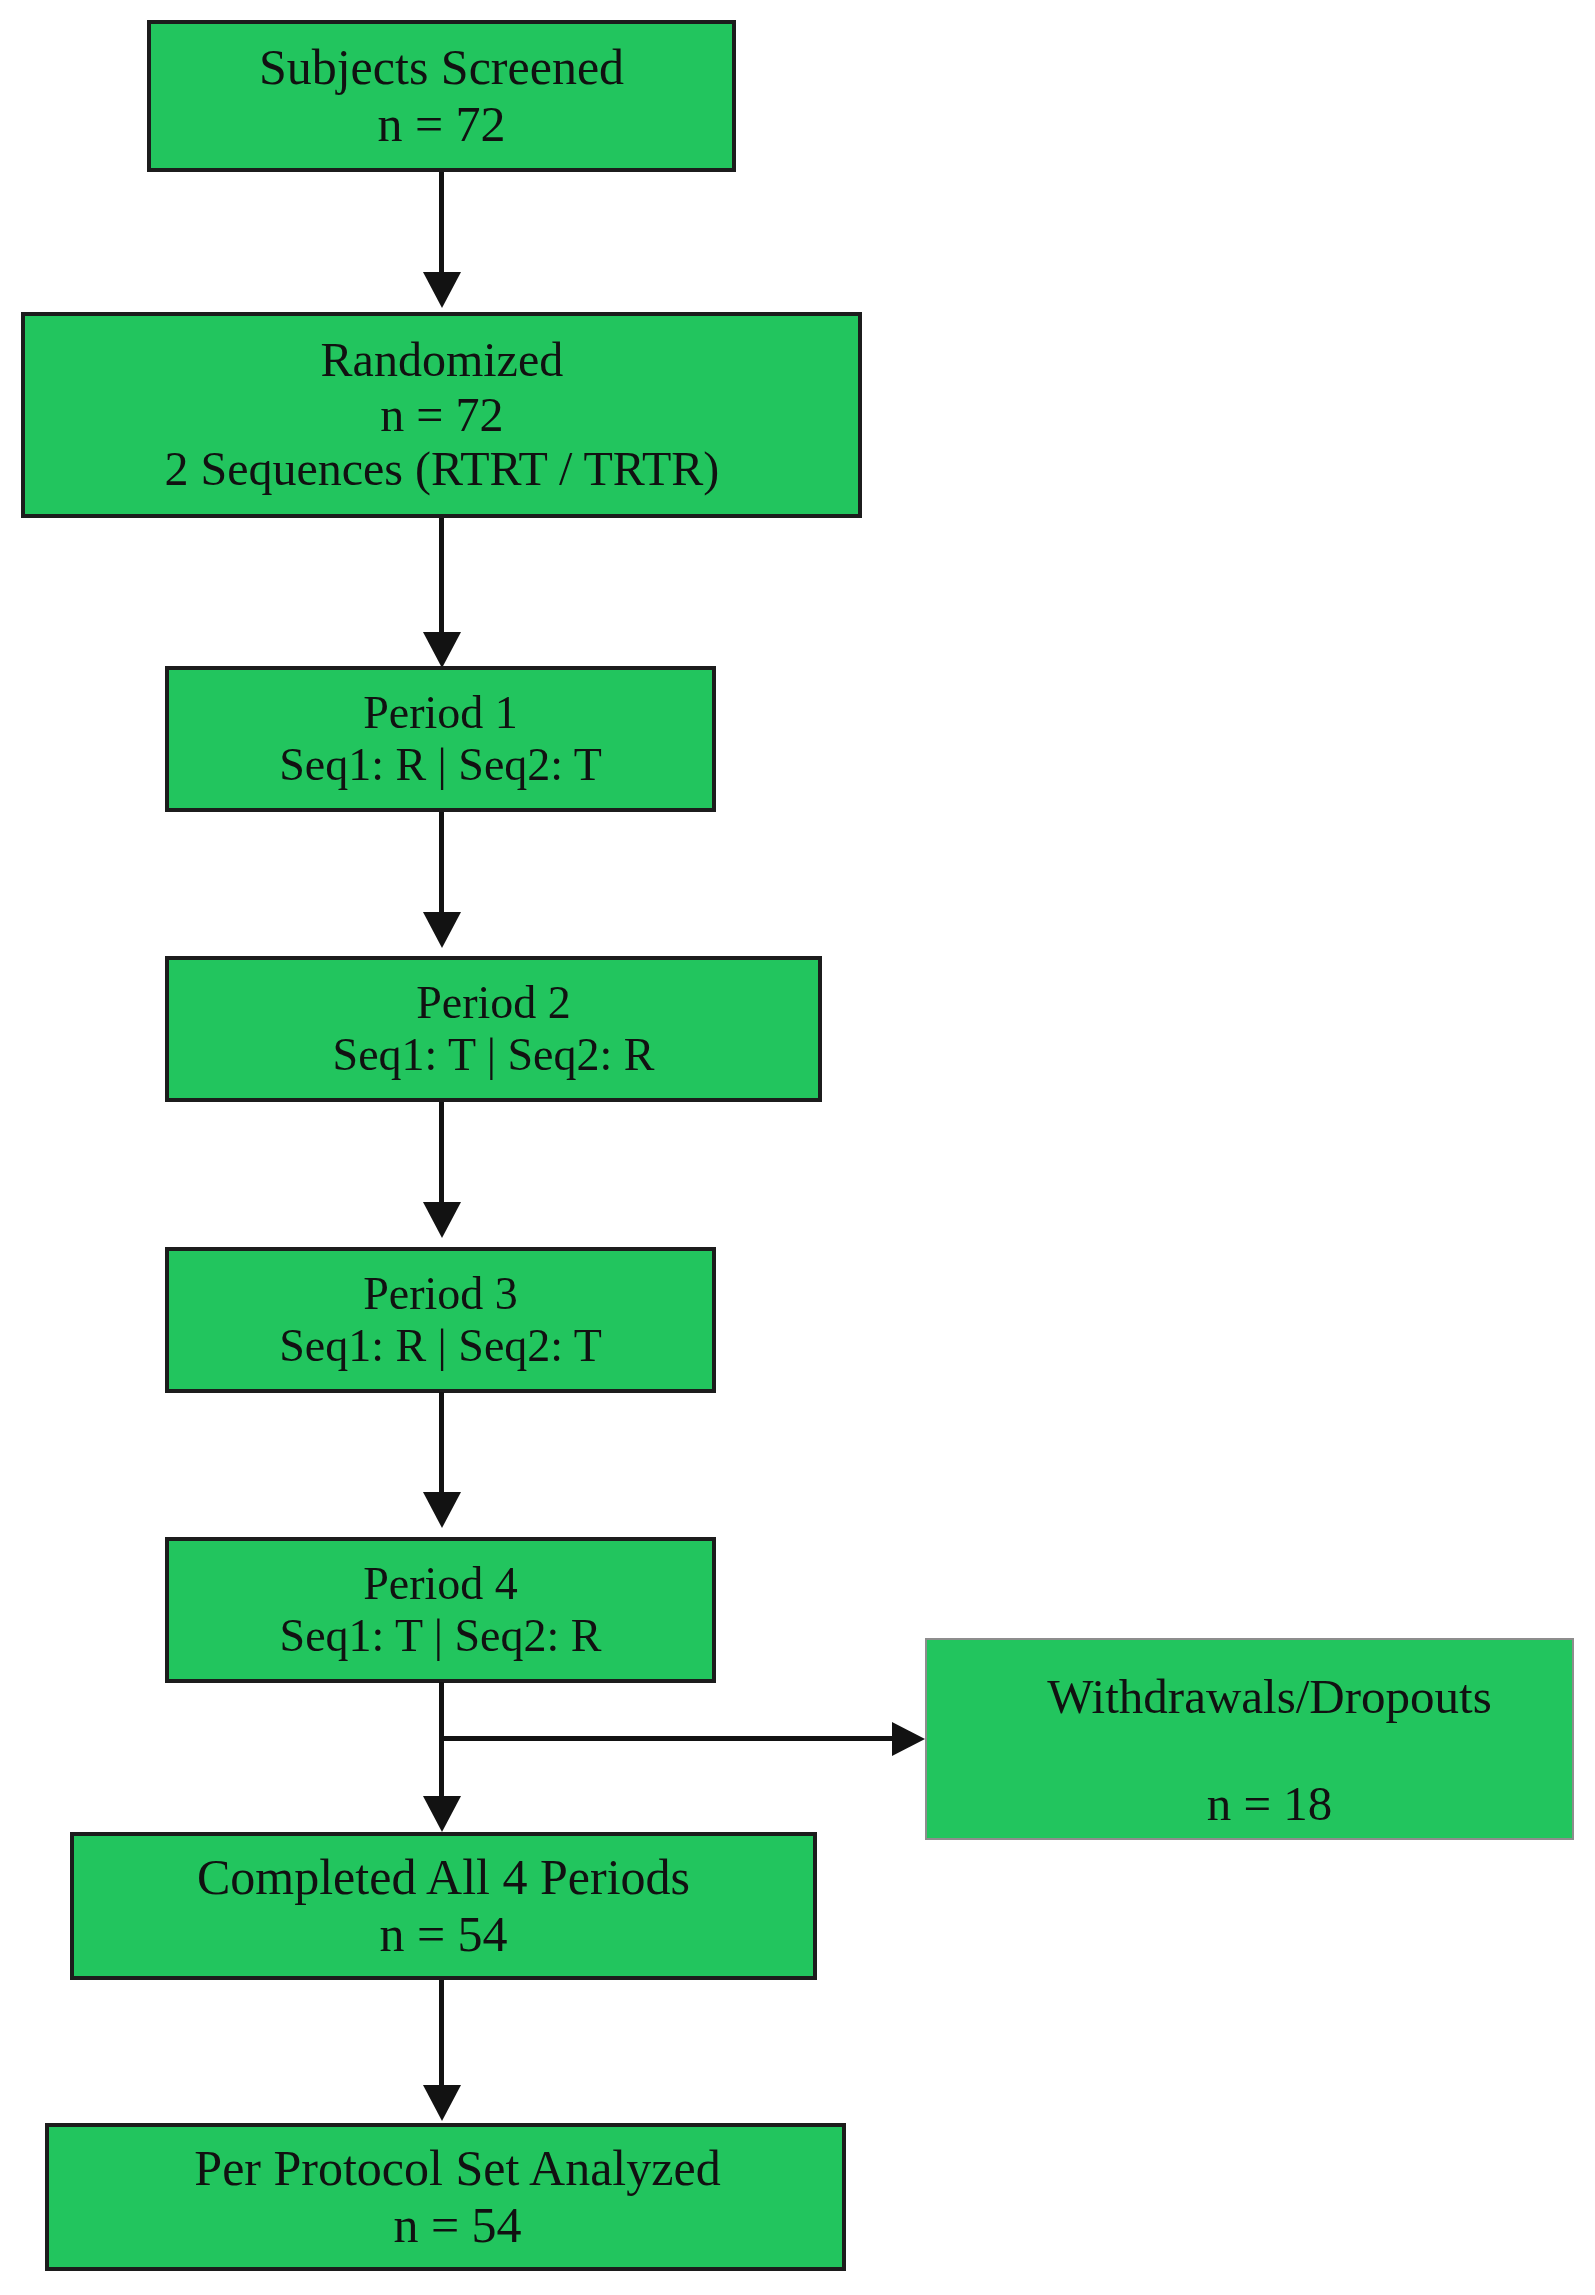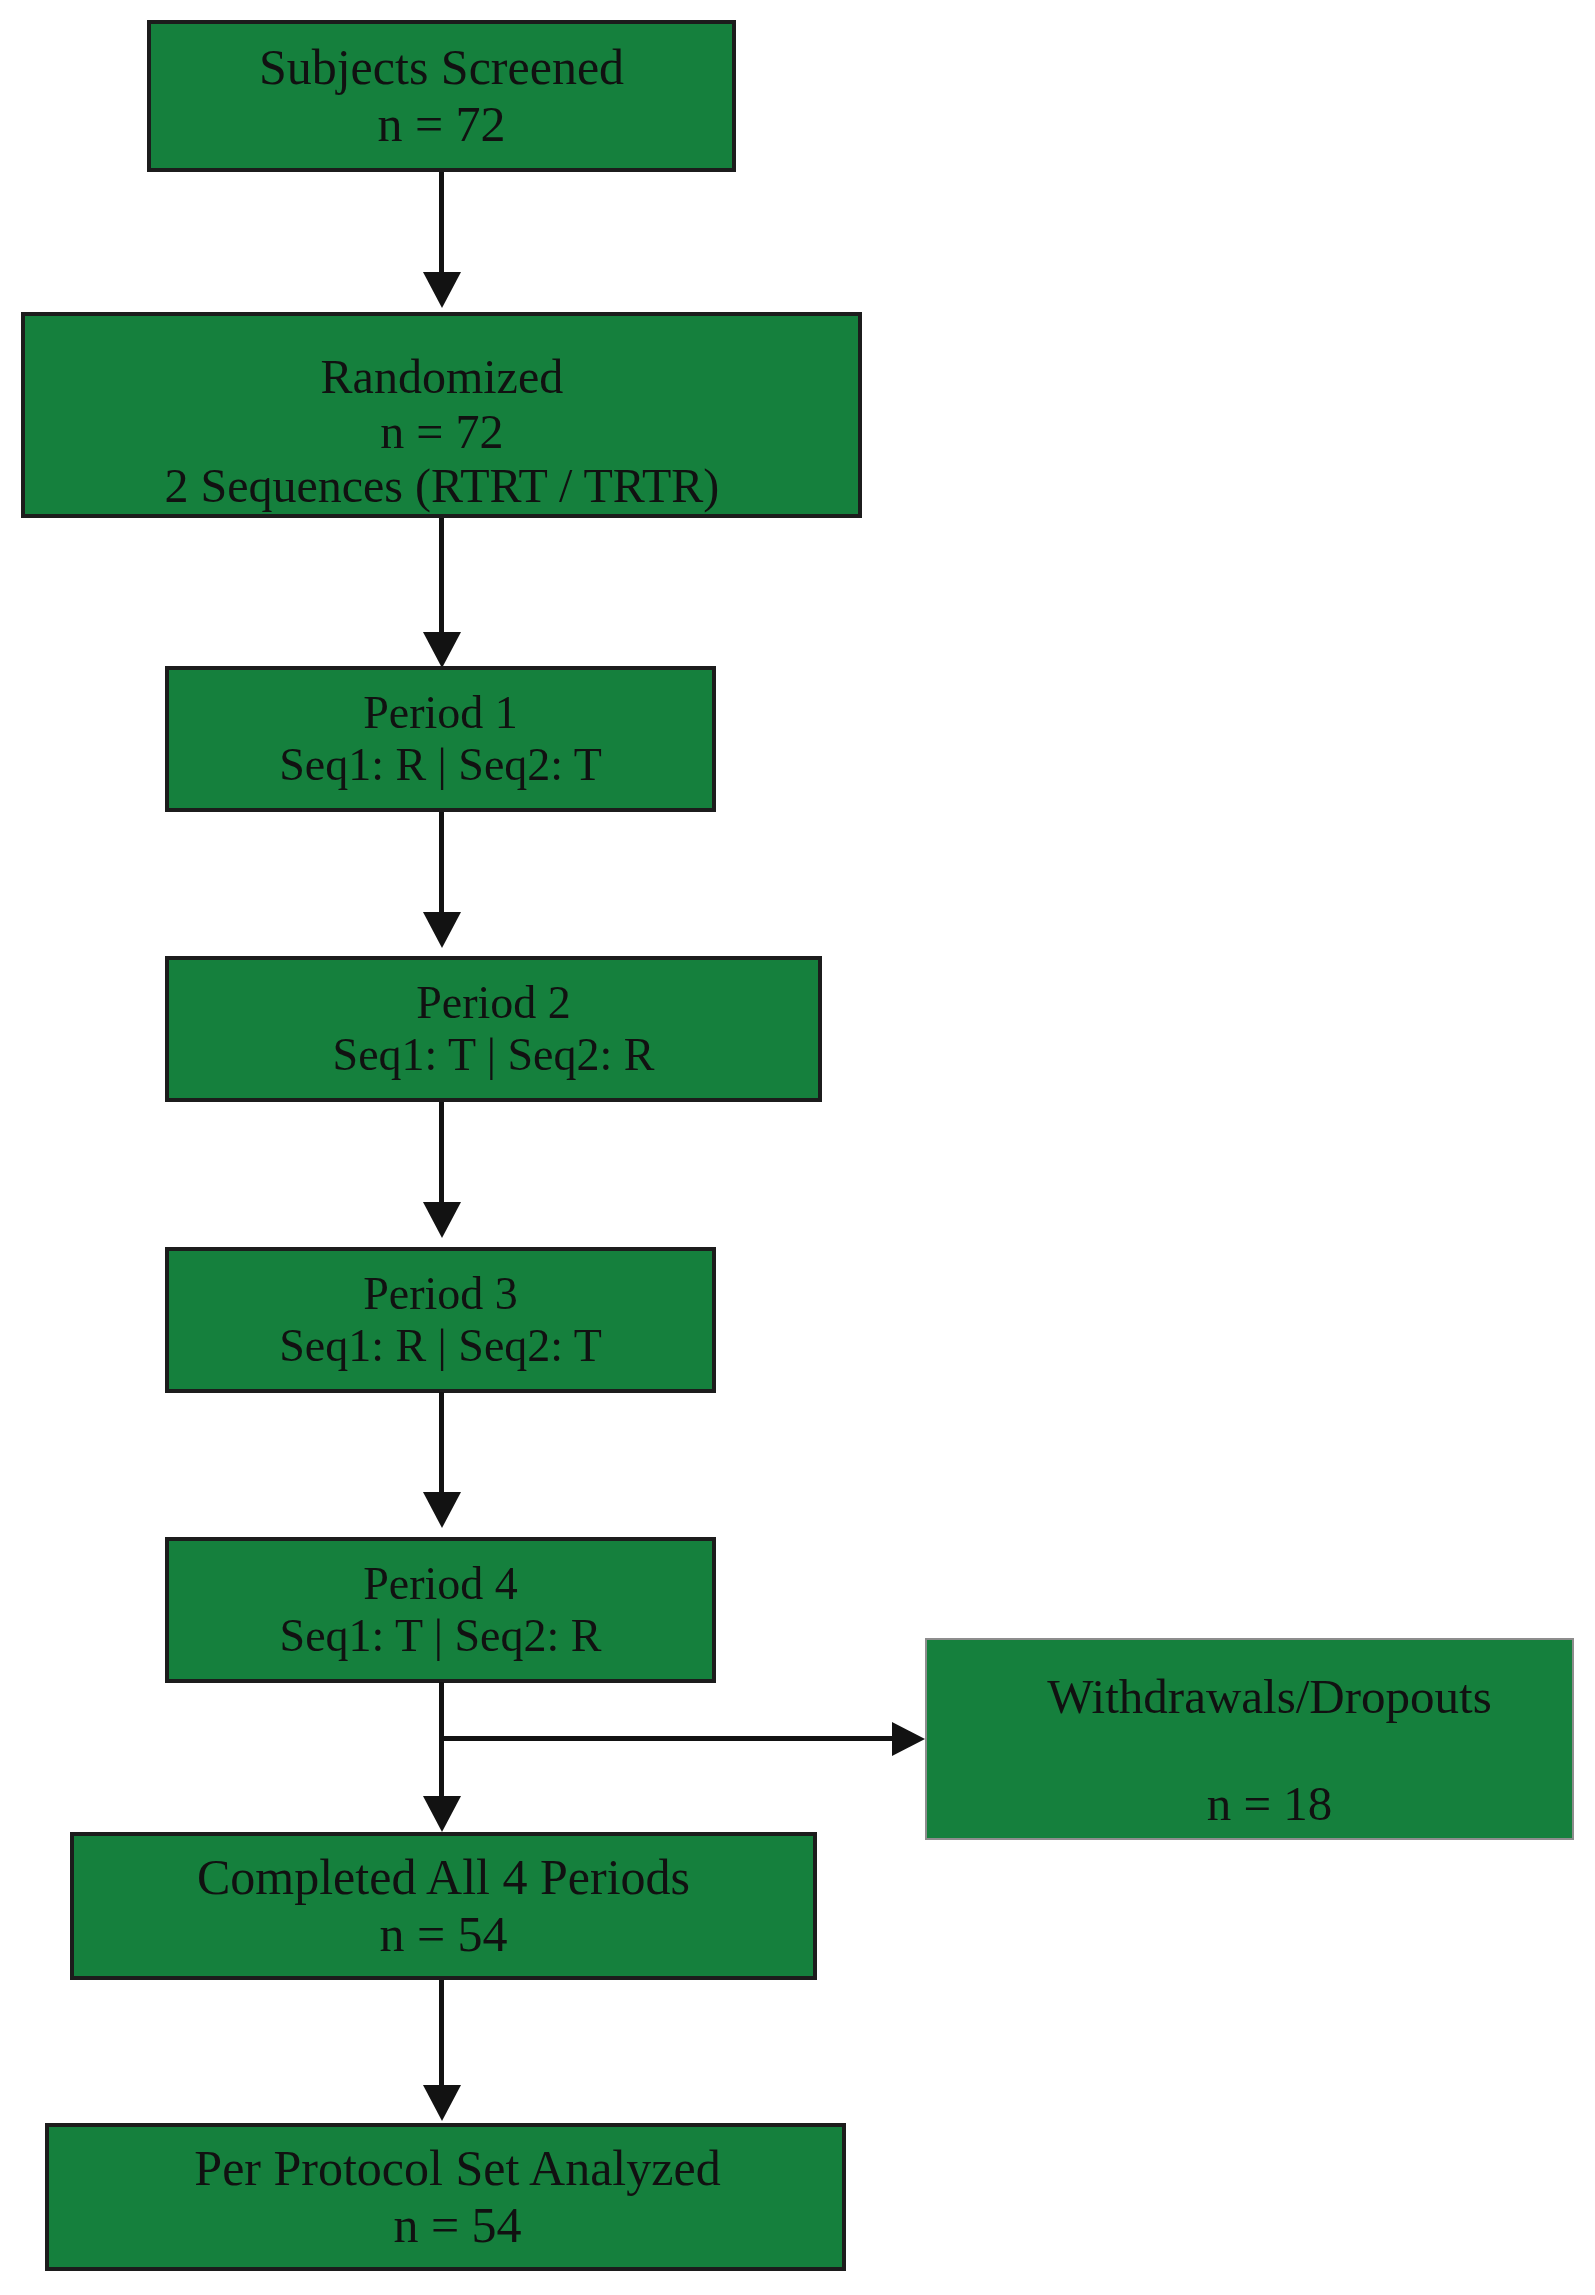--- a/index.html
+++ b/index.html
@@ -17,21 +17,21 @@
     width: 1595px;
     height: 2295px;
     background: #ffffff;
     overflow: hidden;
   }
 
   
   .node {
     position: absolute;
     box-sizing: border-box;
-    background: #15803d;
+    background: #22c55e;
     border: 4.3px solid #1c1c1c;
     display: flex;
     flex-direction: column;
     align-items: center;
     justify-content: center;
     text-align: center;
     line-height: 1.14;
     color: #111111;
   }
   .node .line {
@@ -39,21 +39,21 @@
     white-space: nowrap;
   }
   .node.thin {
     border: 2.6px solid #8d8d8d;
     justify-content: flex-start;
   }
 
   
   .f-main   { font-size: 50px; }
   .f-period { font-size: 46px; }
-  .f-rand   { font-size: 48px; justify-content: flex-end; }
+  .f-rand   { font-size: 48px; }
   .f-with   { font-size: 49px; padding-left: 40px; }
 
   
   .node.thin .line.title { margin-top: 29px; }
   .node.thin .line.count { margin-top: 51px; }
 
   
   .vline {
     position: absolute;
     width: 5.1px;

